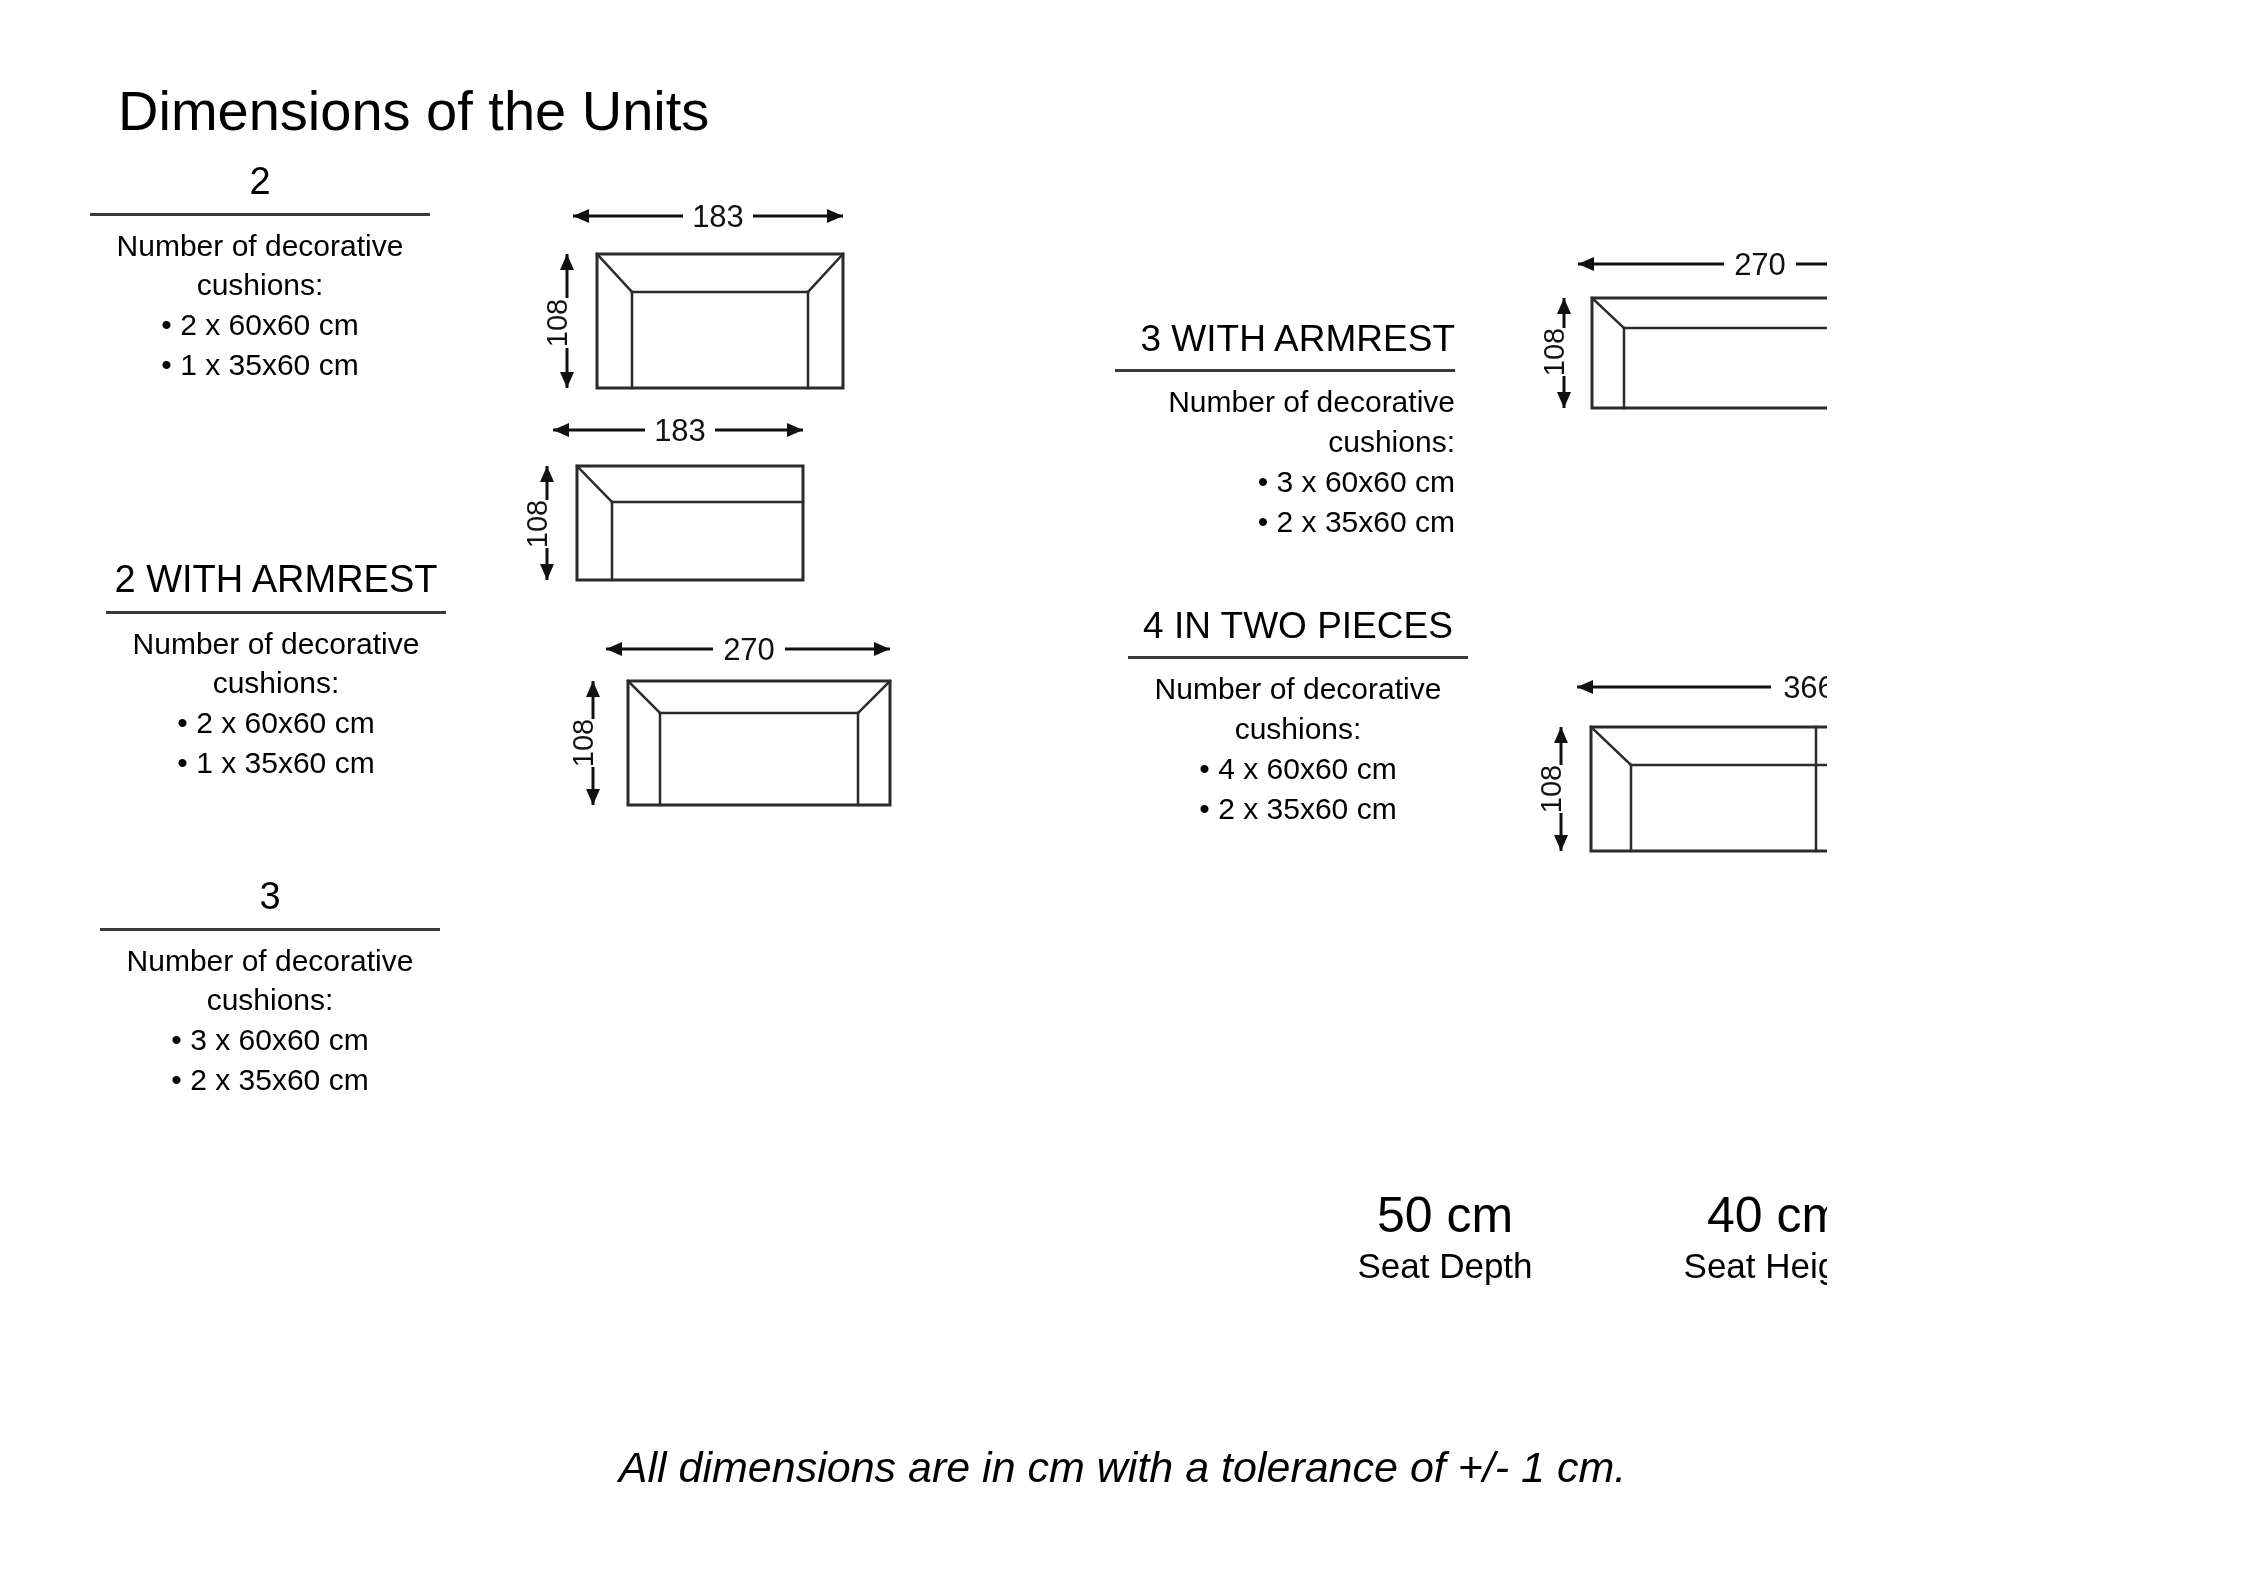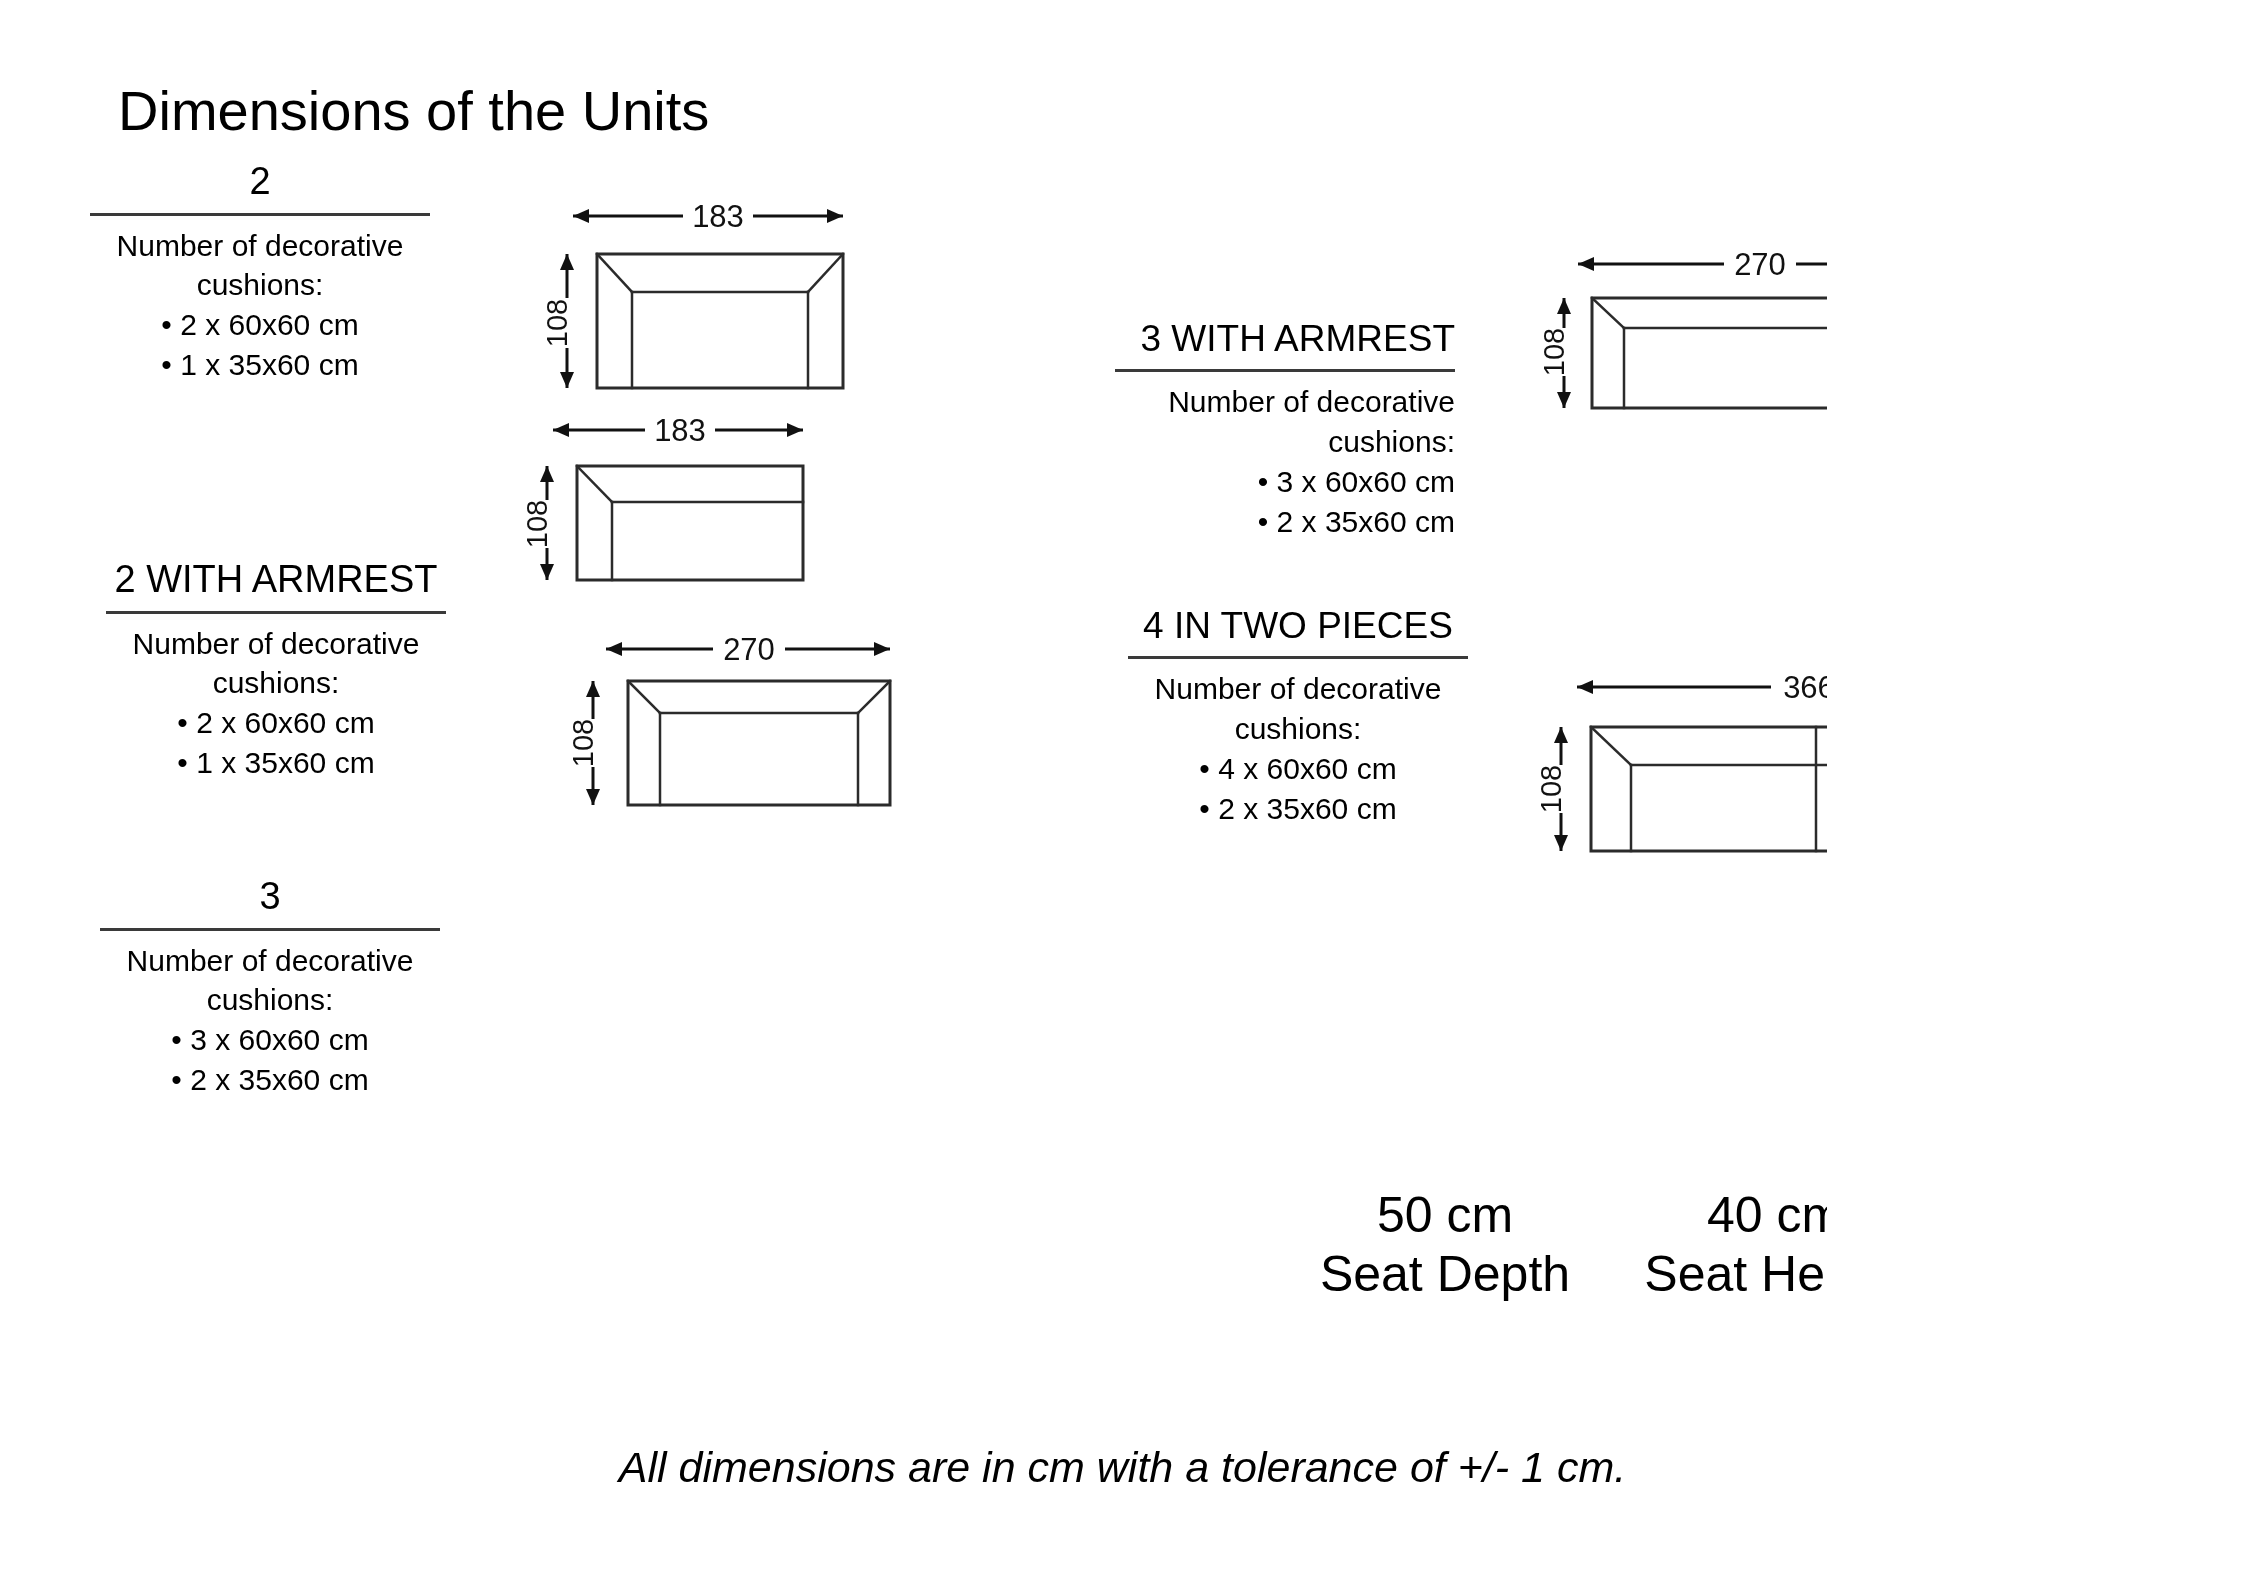--- a/index.html
+++ b/index.html
@@ -106,21 +106,21 @@
   }
   .spec-col {
     text-align: center;
     width: 330px;
   }
   .spec-value {
     font-size: 50px;
     line-height: 1.18;
   }
   .spec-label {
-    font-size: 50px;
+    font-size: 35px;
     line-height: 1.18;
   }
 
   
   .disclaimer {
     position: absolute;
     left: 0;
     top: 1437px;
     width: 2245px;
     text-align: center;

